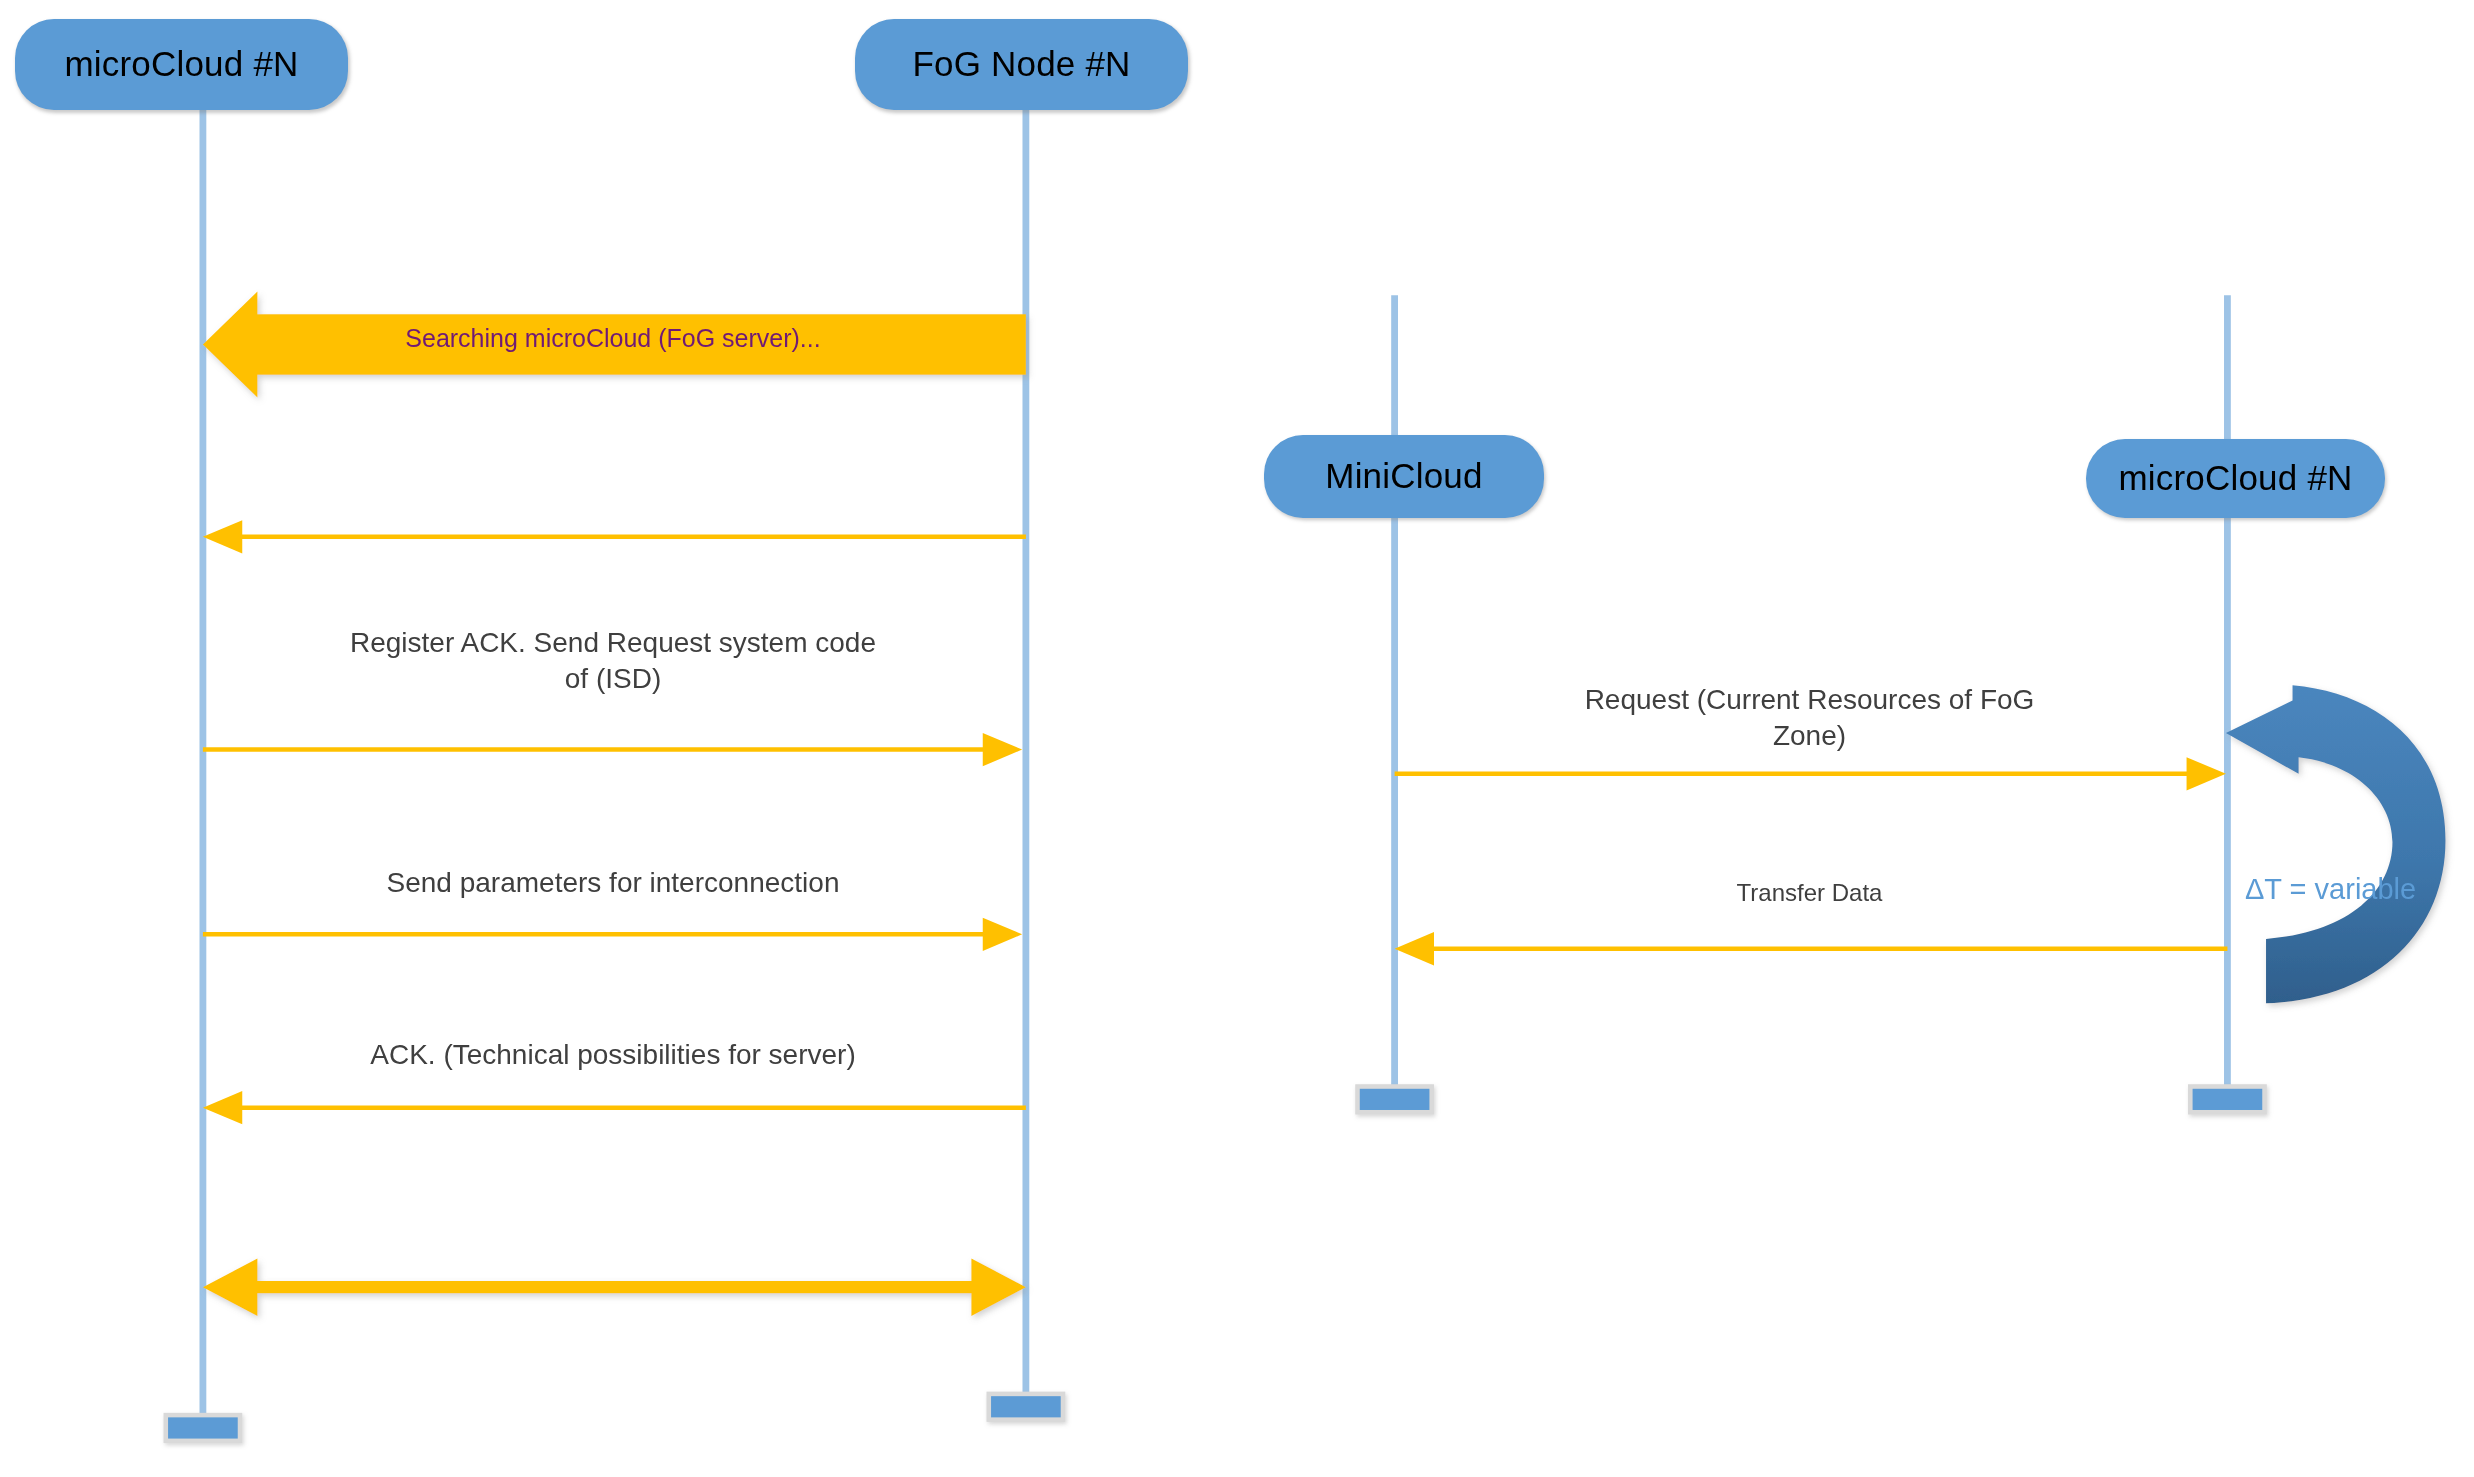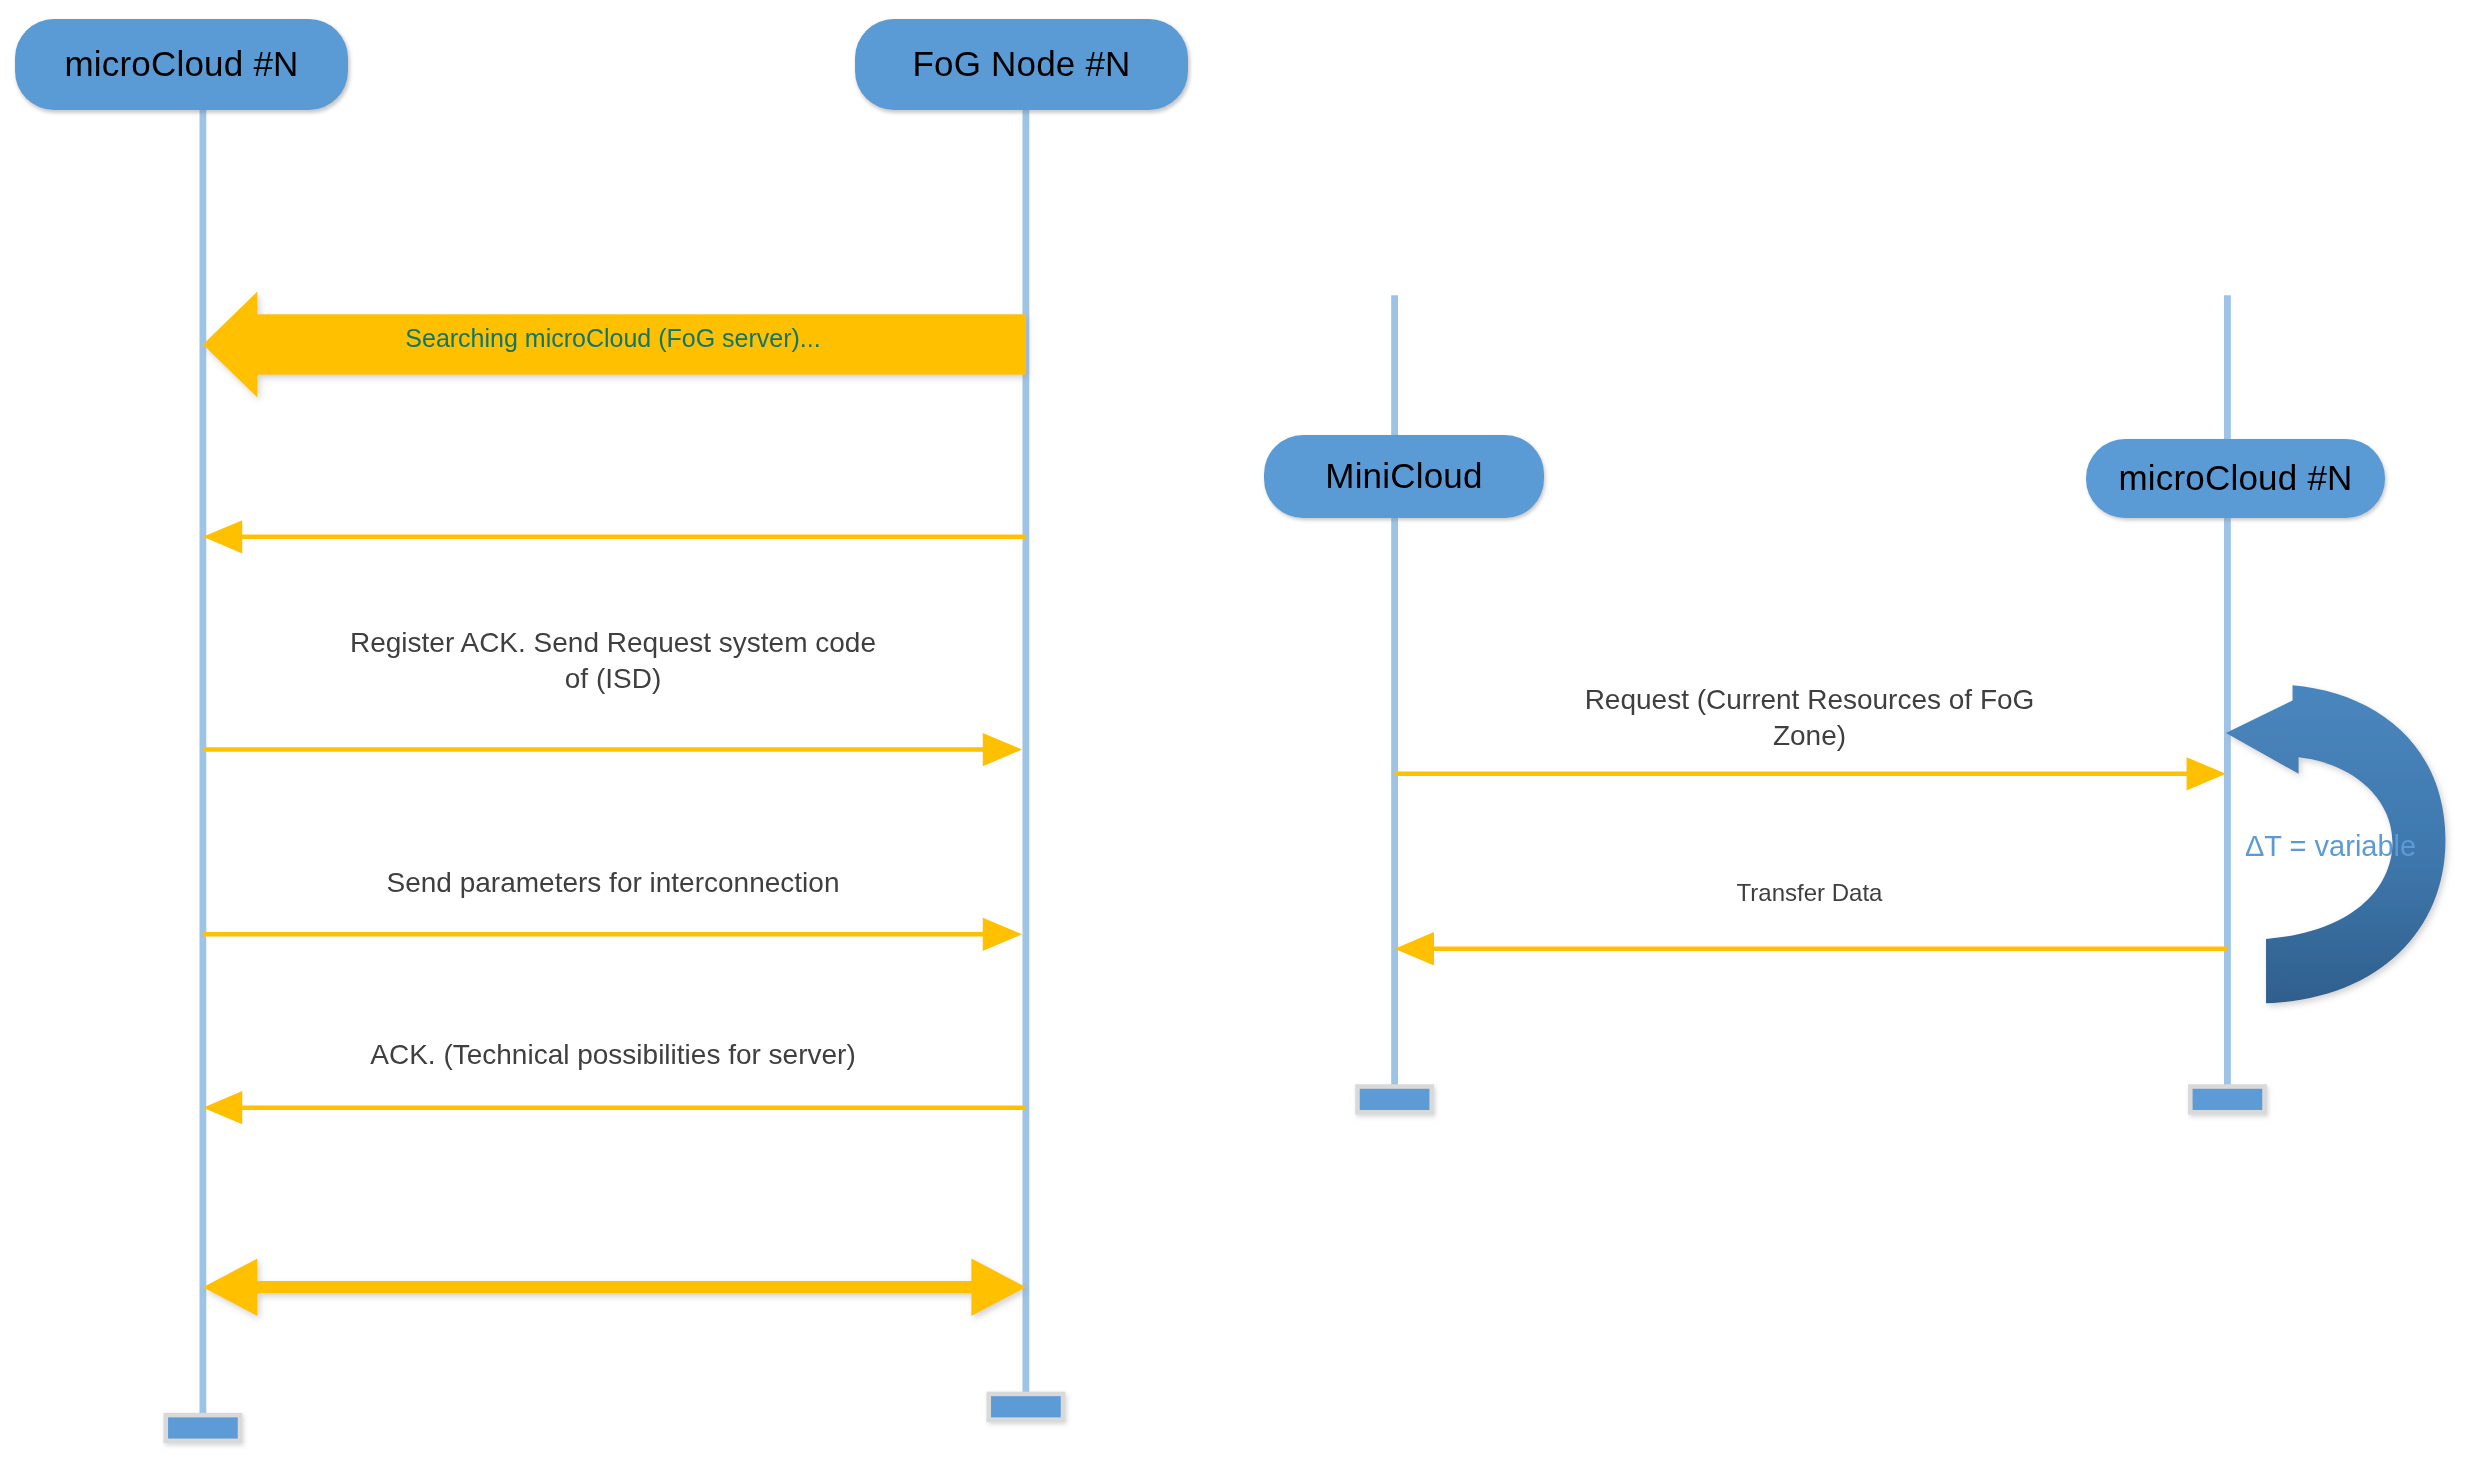--- a/index.html
+++ b/index.html
@@ -28,26 +28,27 @@
 
   
   .msg-label{
     position:absolute;
     color:#3F3F3F;
     text-align:center;
     line-height:1.28;
     box-sizing:border-box;
     white-space:pre-line;
   }
-  .msg-label.onband{color:#0f766e;}
+  .msg-label.onband{color:#701a75;}
   .dt-label{
     position:absolute;
     color:#5B9BD5;
     white-space:nowrap;
     text-align:left;
+    margin-top:43px;
   }
 </style>
 </head>
 <body>
 
 <div id="stage">
 
   <svg id="svgroot" viewBox="0 0 3269 1952">
     <defs>
       <filter id="softshadow" x="-30%" y="-30%" width="180%" height="180%">

